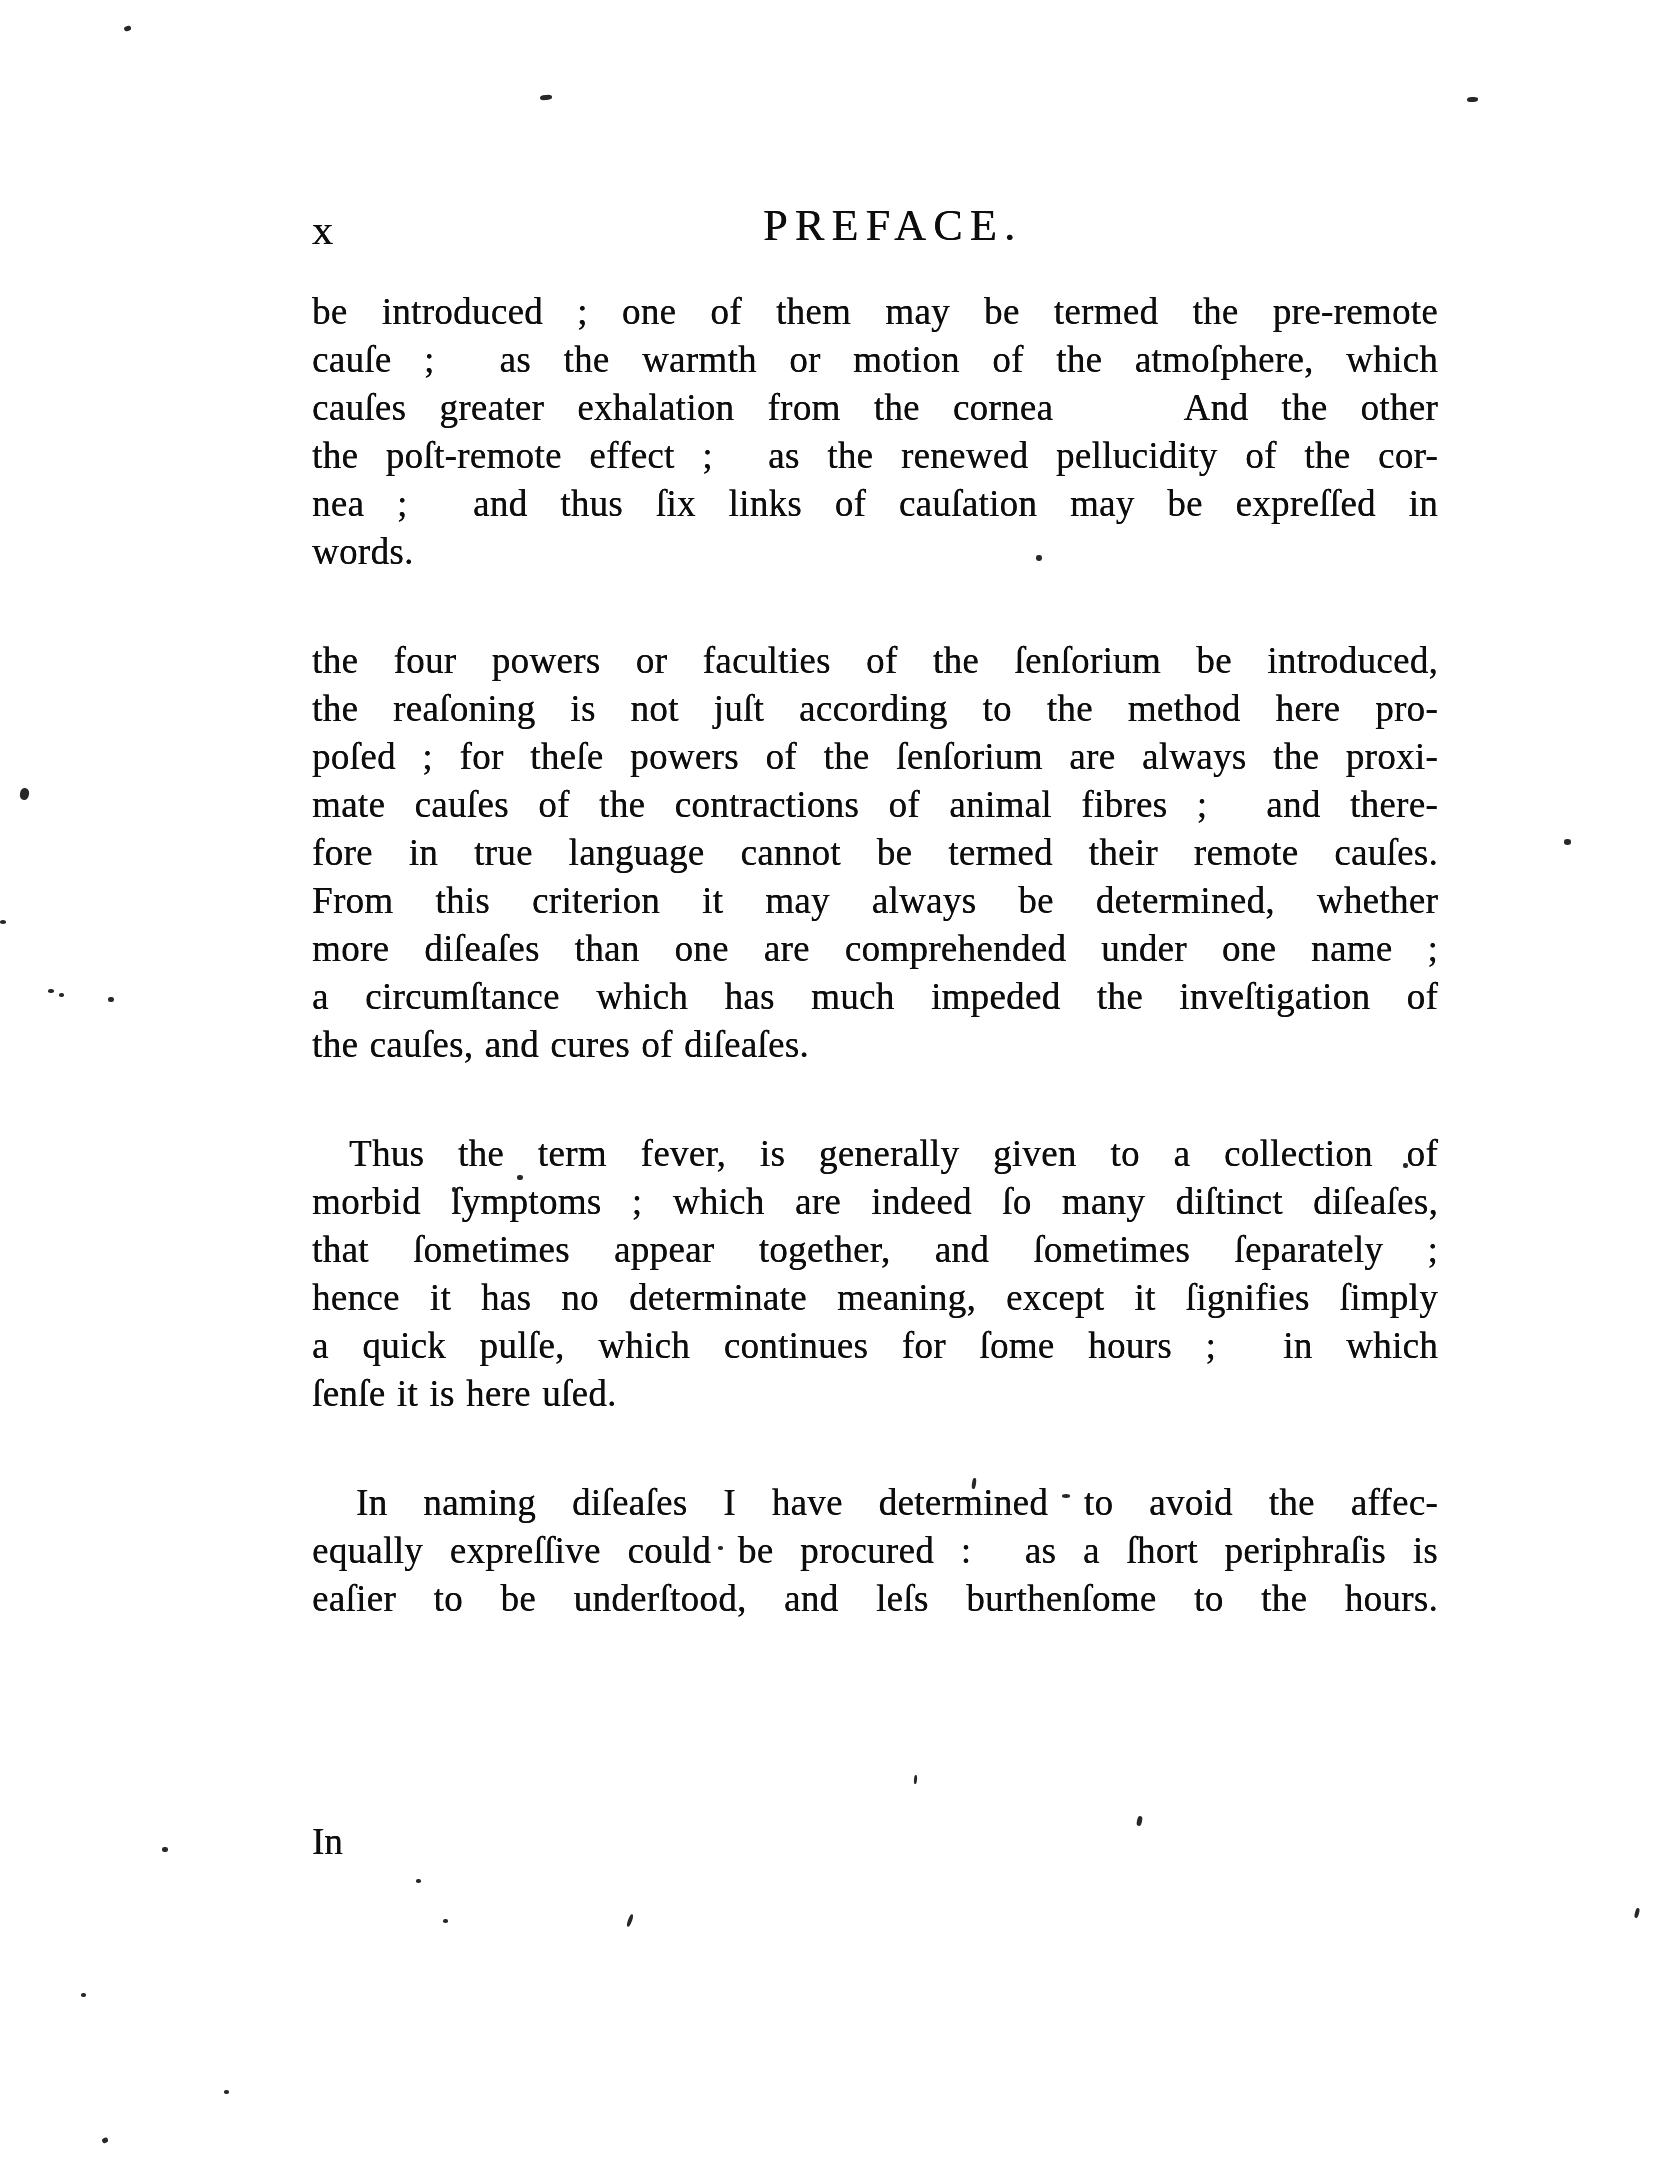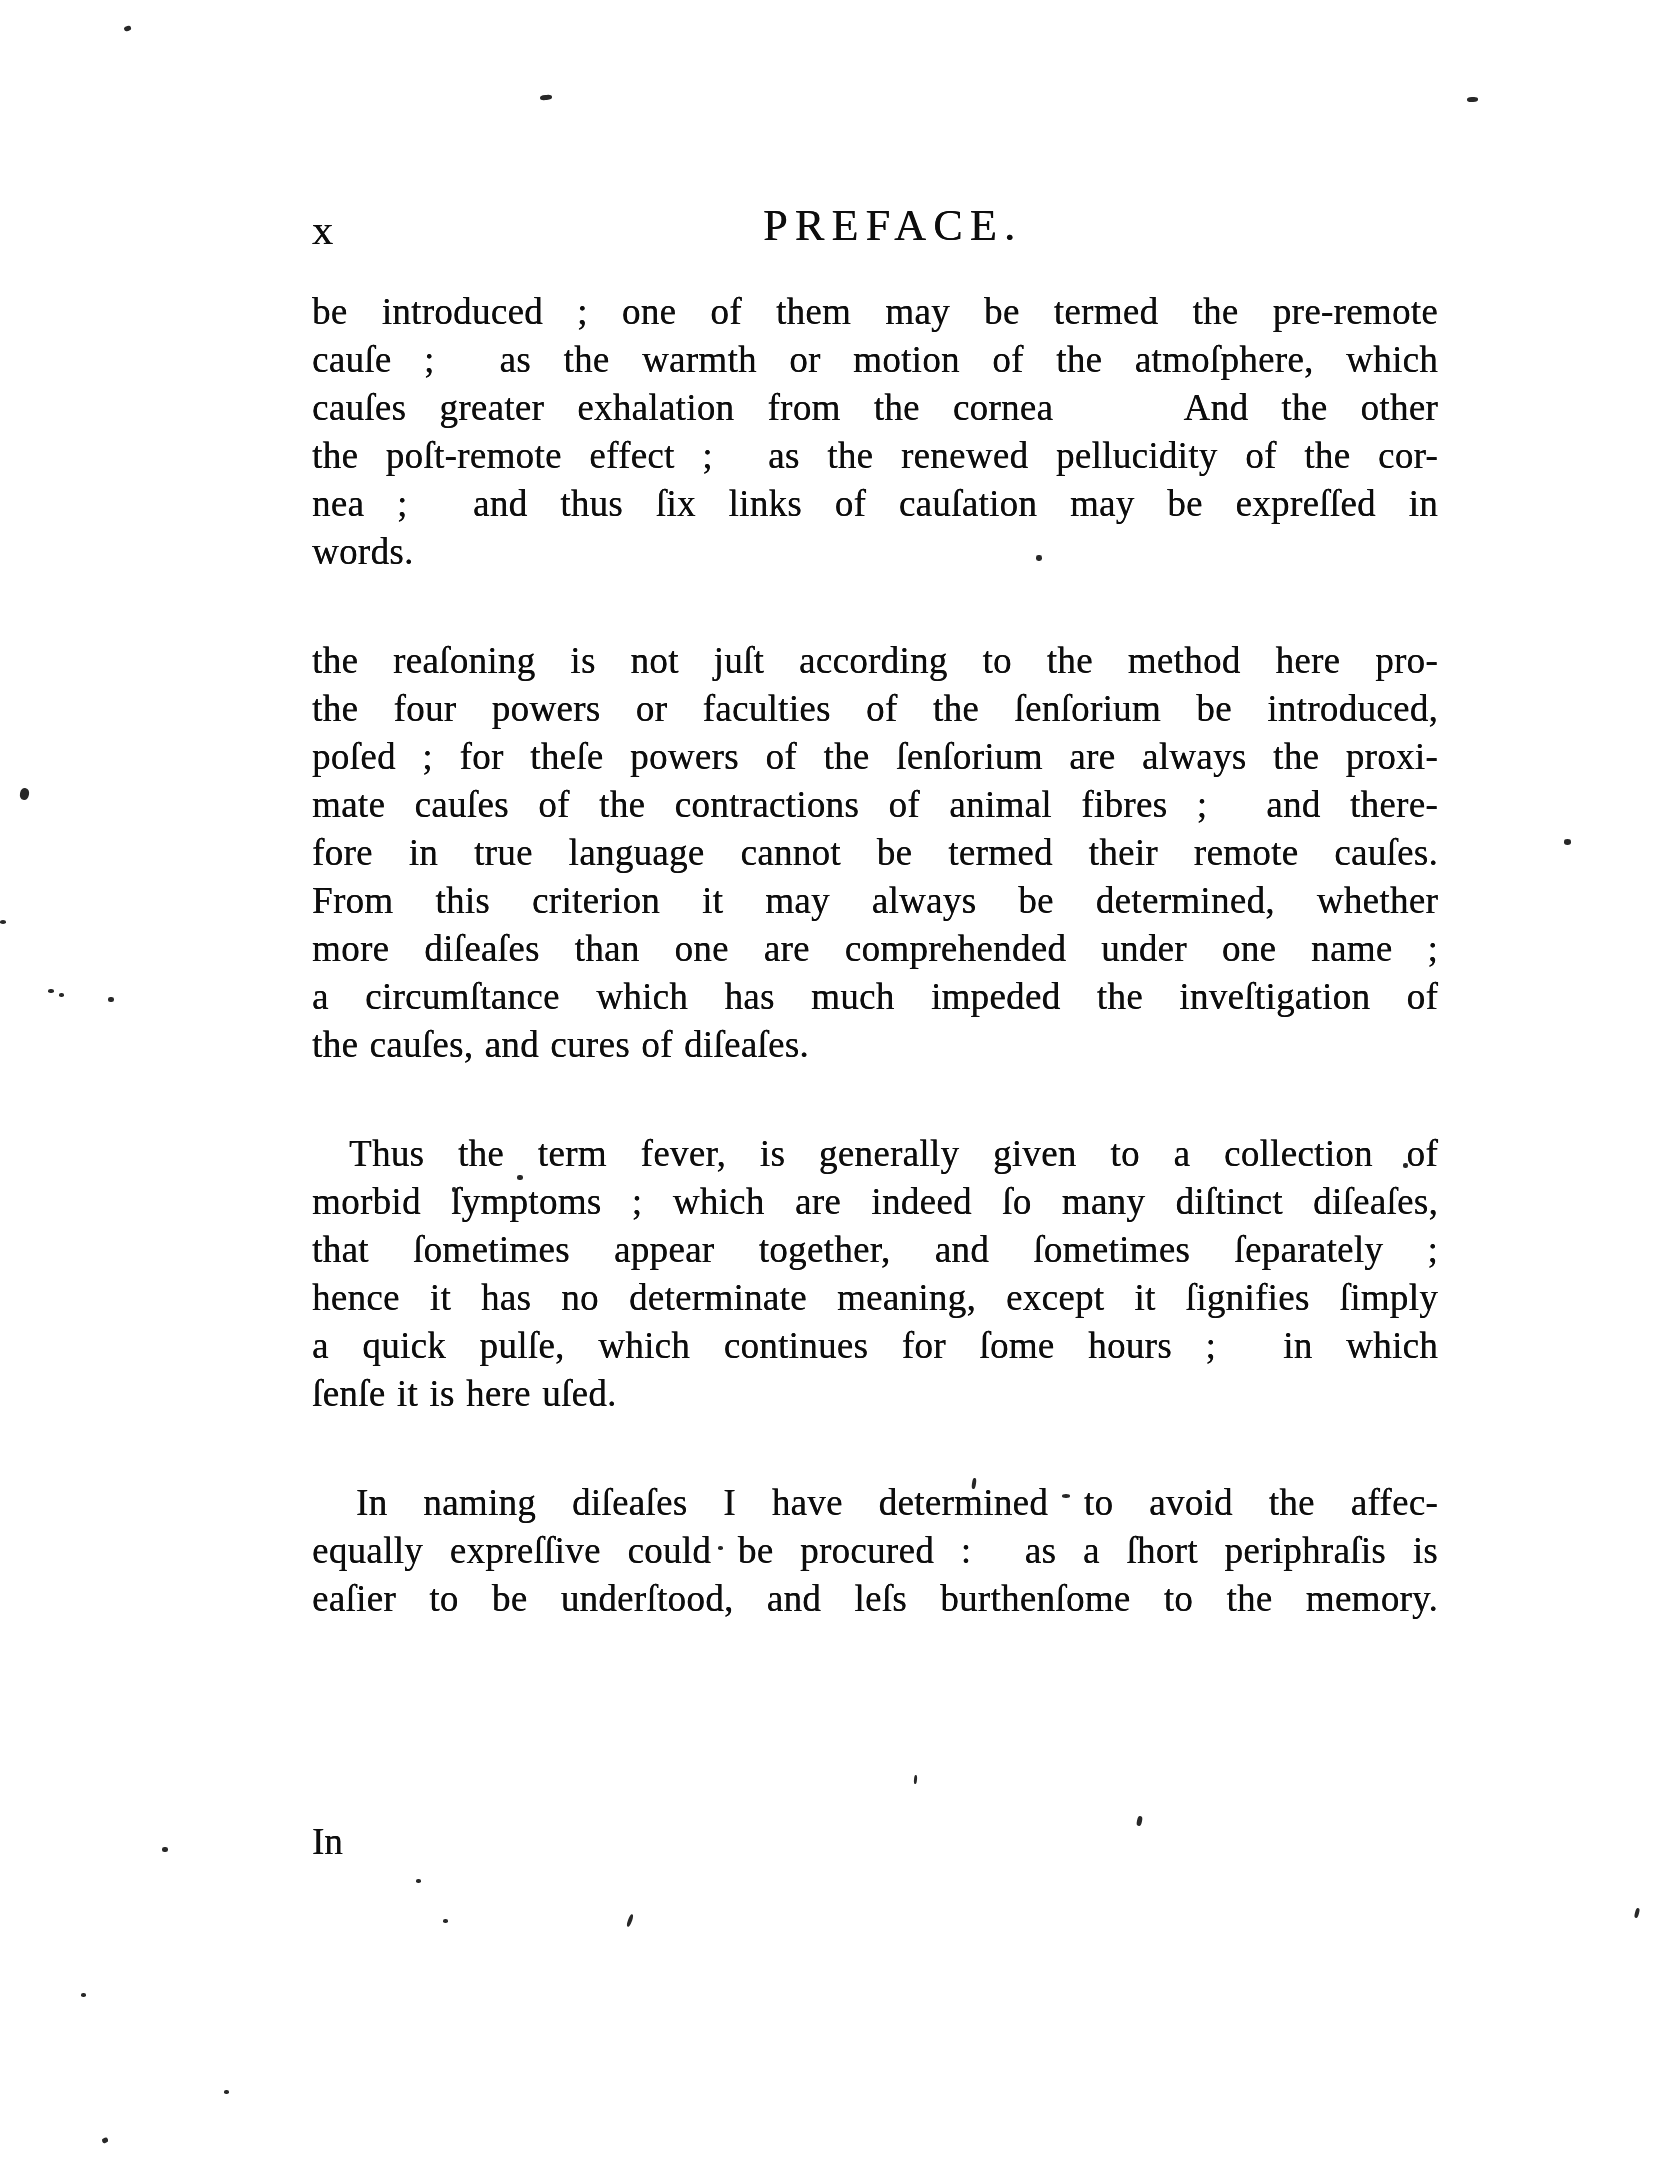--- a/index.html
+++ b/index.html
@@ -87,42 +87,42 @@
   <div class="text-block" id="text-block">
       <div class="para">
         <div class="line">be introduced ; one of them may be termed the pre-remote</div>
         <div class="line">cauſe ;&nbsp; as the warmth or motion of the atmoſphere, which</div>
         <div class="line">cauſes greater exhalation from the cornea&nbsp;&nbsp;&nbsp; And the other</div>
         <div class="line">the poſt-remote effect ;&nbsp; as the renewed pellucidity of the cor-</div>
         <div class="line">nea ;&nbsp; and thus ſix links of cauſation may be expreſſed in</div>
         <div class="line last">words.</div>
       </div>
       <div class="para">
+        <div class="line">the four powers or faculties of the ſenſorium be introduced,</div>
         <div class="line">the reaſoning is not juſt according to the method here pro-</div>
-        <div class="line">the four powers or faculties of the ſenſorium be introduced,</div>
         <div class="line">poſed ; for theſe powers of the ſenſorium are always the proxi-</div>
         <div class="line">mate cauſes of the contractions of animal fibres ;&nbsp; and there-</div>
         <div class="line">fore in true language cannot be termed their remote cauſes.</div>
         <div class="line">From this criterion it may always be determined, whether</div>
         <div class="line">more diſeaſes than one are comprehended under one name ;</div>
         <div class="line">a circumſtance which has much impeded the inveſtigation of</div>
         <div class="line last">the cauſes, and cures of diſeaſes.</div>
       </div>
       <div class="para">
         <div class="line" style="text-indent: 37px;">Thus the term fever, is generally given to a collection of</div>
         <div class="line">morbid ſymptoms ; which are indeed ſo many diſtinct diſeaſes,</div>
         <div class="line">that ſometimes appear together, and ſometimes ſeparately ;</div>
         <div class="line">hence it has no determinate meaning, except it ſignifies ſimply</div>
         <div class="line">a quick pulſe, which continues for ſome hours ;&nbsp; in which</div>
         <div class="line last">ſenſe it is here uſed.</div>
       </div>
       <div class="para">
         <div class="line" style="text-indent: 44px;">In naming diſeaſes I have determined to avoid the affec-</div>
         <div class="line">equally expreſſive could be procured :&nbsp; as a ſhort periphraſis is</div>
-        <div class="line">eaſier to be underſtood, and leſs burthenſome to the memory.</div>
+        <div class="line">eaſier to be underſtood, and leſs burthenſome to the hours.</div>
       </div>
     </div>
   <div class="catchword">In</div>
   <div id="artifacts">
       <div class="speck" style="left: 124px; top: 26px; width: 7.3px; height: 4.6px; transform: rotate(-15deg);"></div>
       <div class="speck" style="left: 540px; top: 95px; width: 12px; height: 4.6px; transform: rotate(-6deg);"></div>
       <div class="speck" style="left: 1467px; top: 97px; width: 11px; height: 4.6px; transform: rotate(-4deg);"></div>
       <div class="speck" style="left: 1036px; top: 555px; width: 5.5px; height: 5.5px; transform: rotate(0deg);"></div>
       <div class="speck" style="left: 20px; top: 788px; width: 9.2px; height: 12px; transform: rotate(10deg);"></div>
       <div class="speck" style="left: 1564px; top: 839px; width: 7.3px; height: 5.5px; transform: rotate(0deg);"></div>

